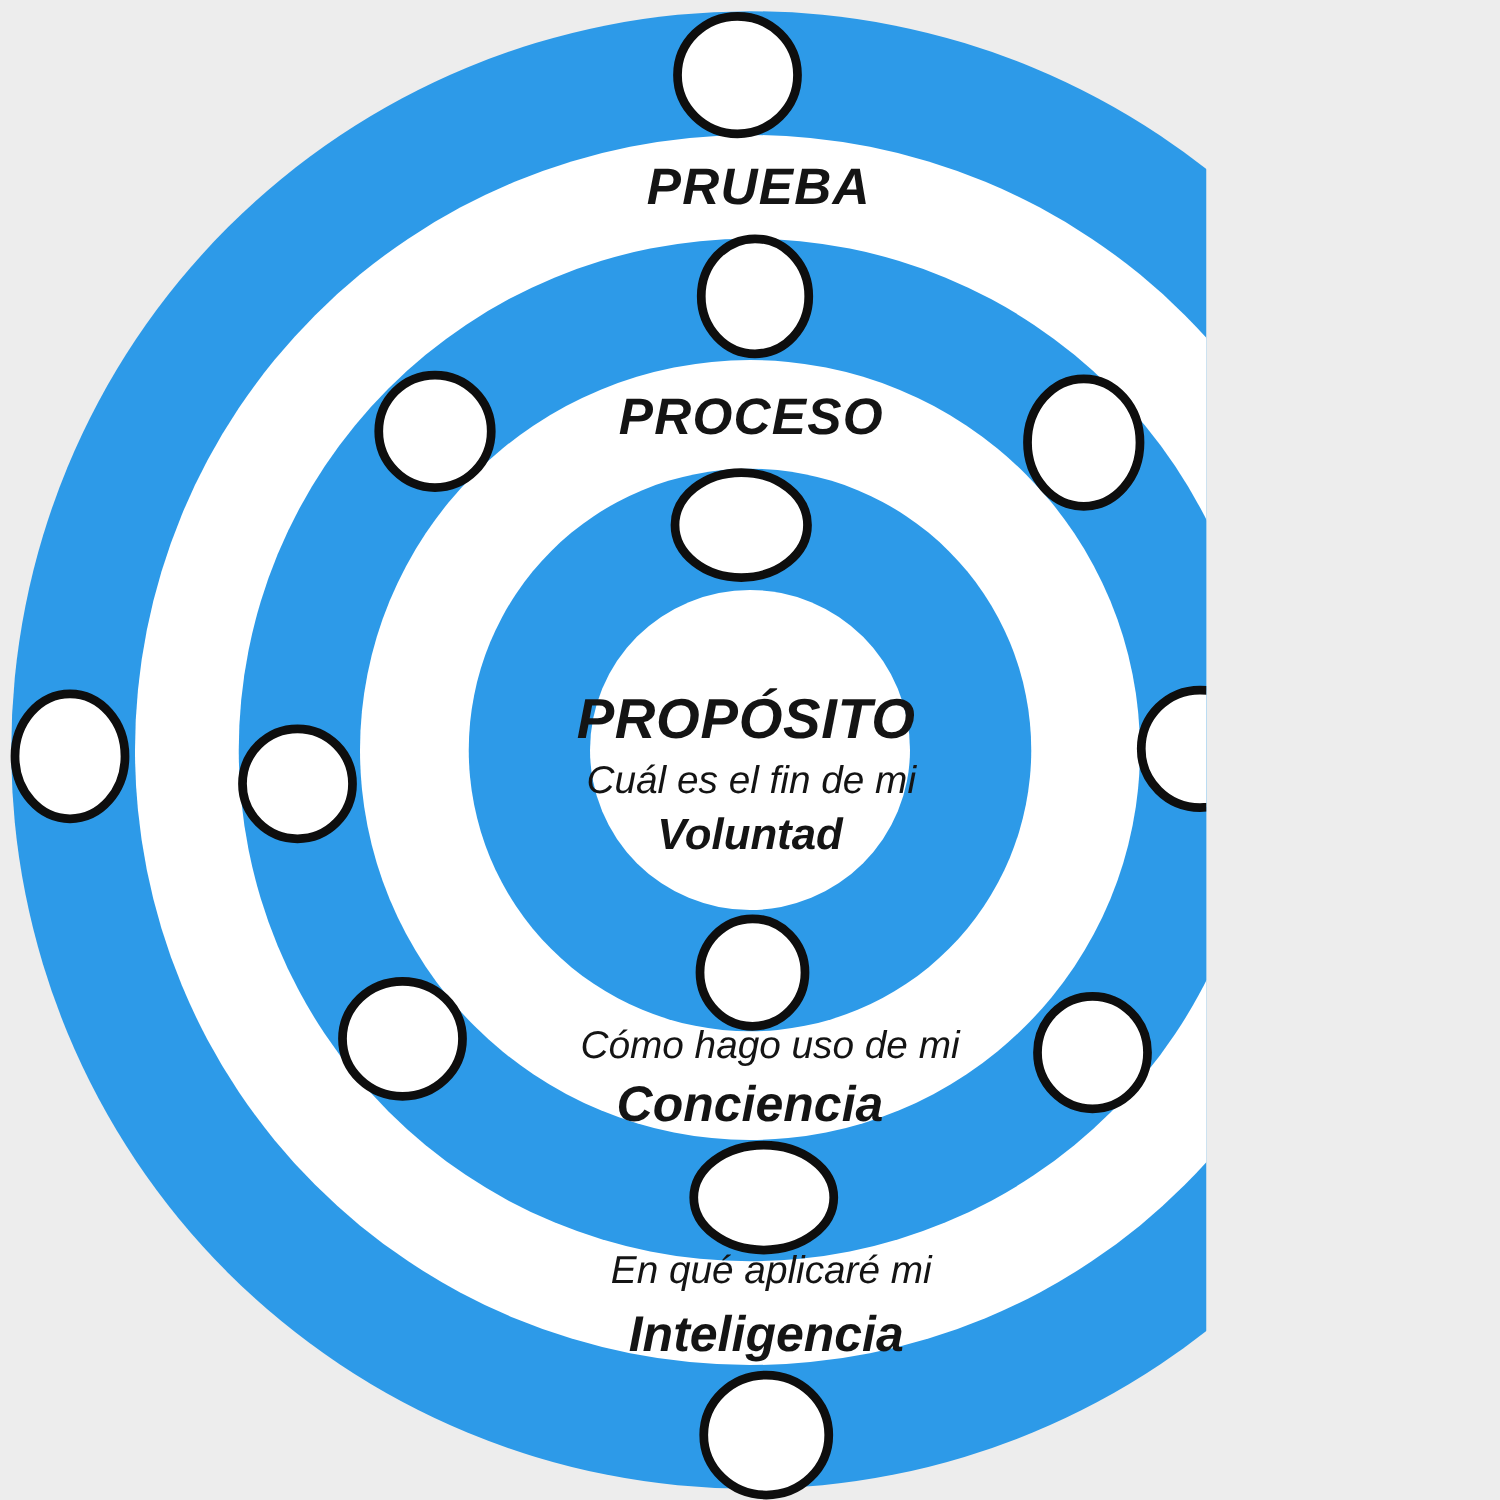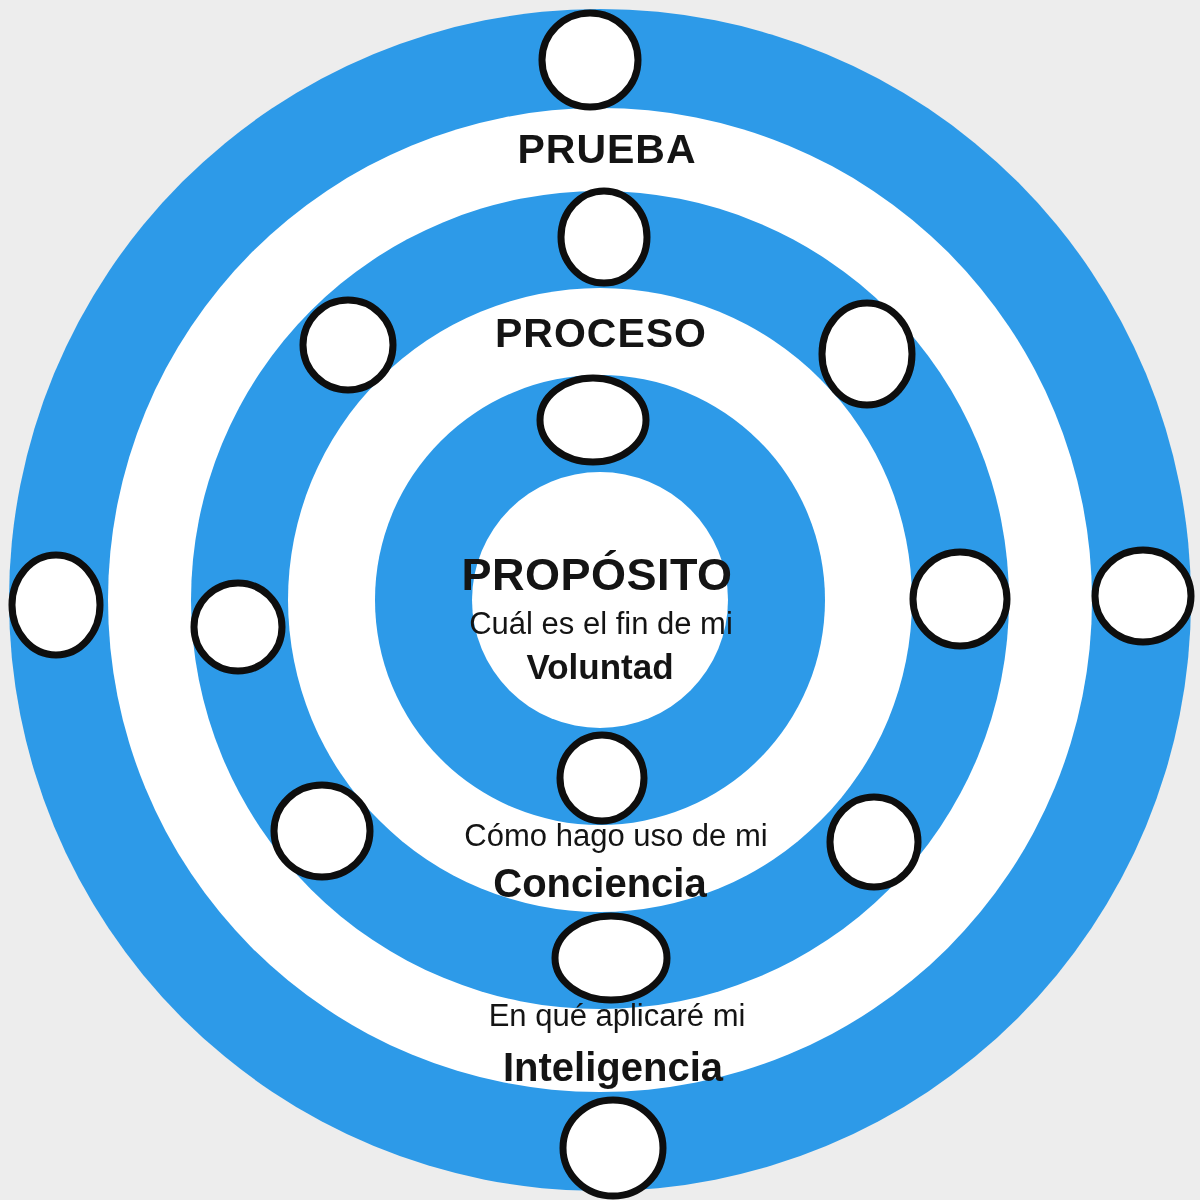--- a/index.html
+++ b/index.html
@@ -2,24 +2,25 @@
 <html><head>
 <meta charset="utf-8">
 <style>
   html, body {
     margin: 0;
     padding: 0;
     background: #ededed;
   }
   .stage {
     position: relative;
-    width: 1200px;
+    width: 965px;
     height: 1200px;
     overflow: hidden;
     font-family: "Liberation Sans", sans-serif;
+    font-style: italic;
   }
   svg {
     display: block;
     width: 1200px;
     height: 1200px;
   }
   text {
     font-family: "Liberation Sans", sans-serif;
     text-anchor: middle;
   }

